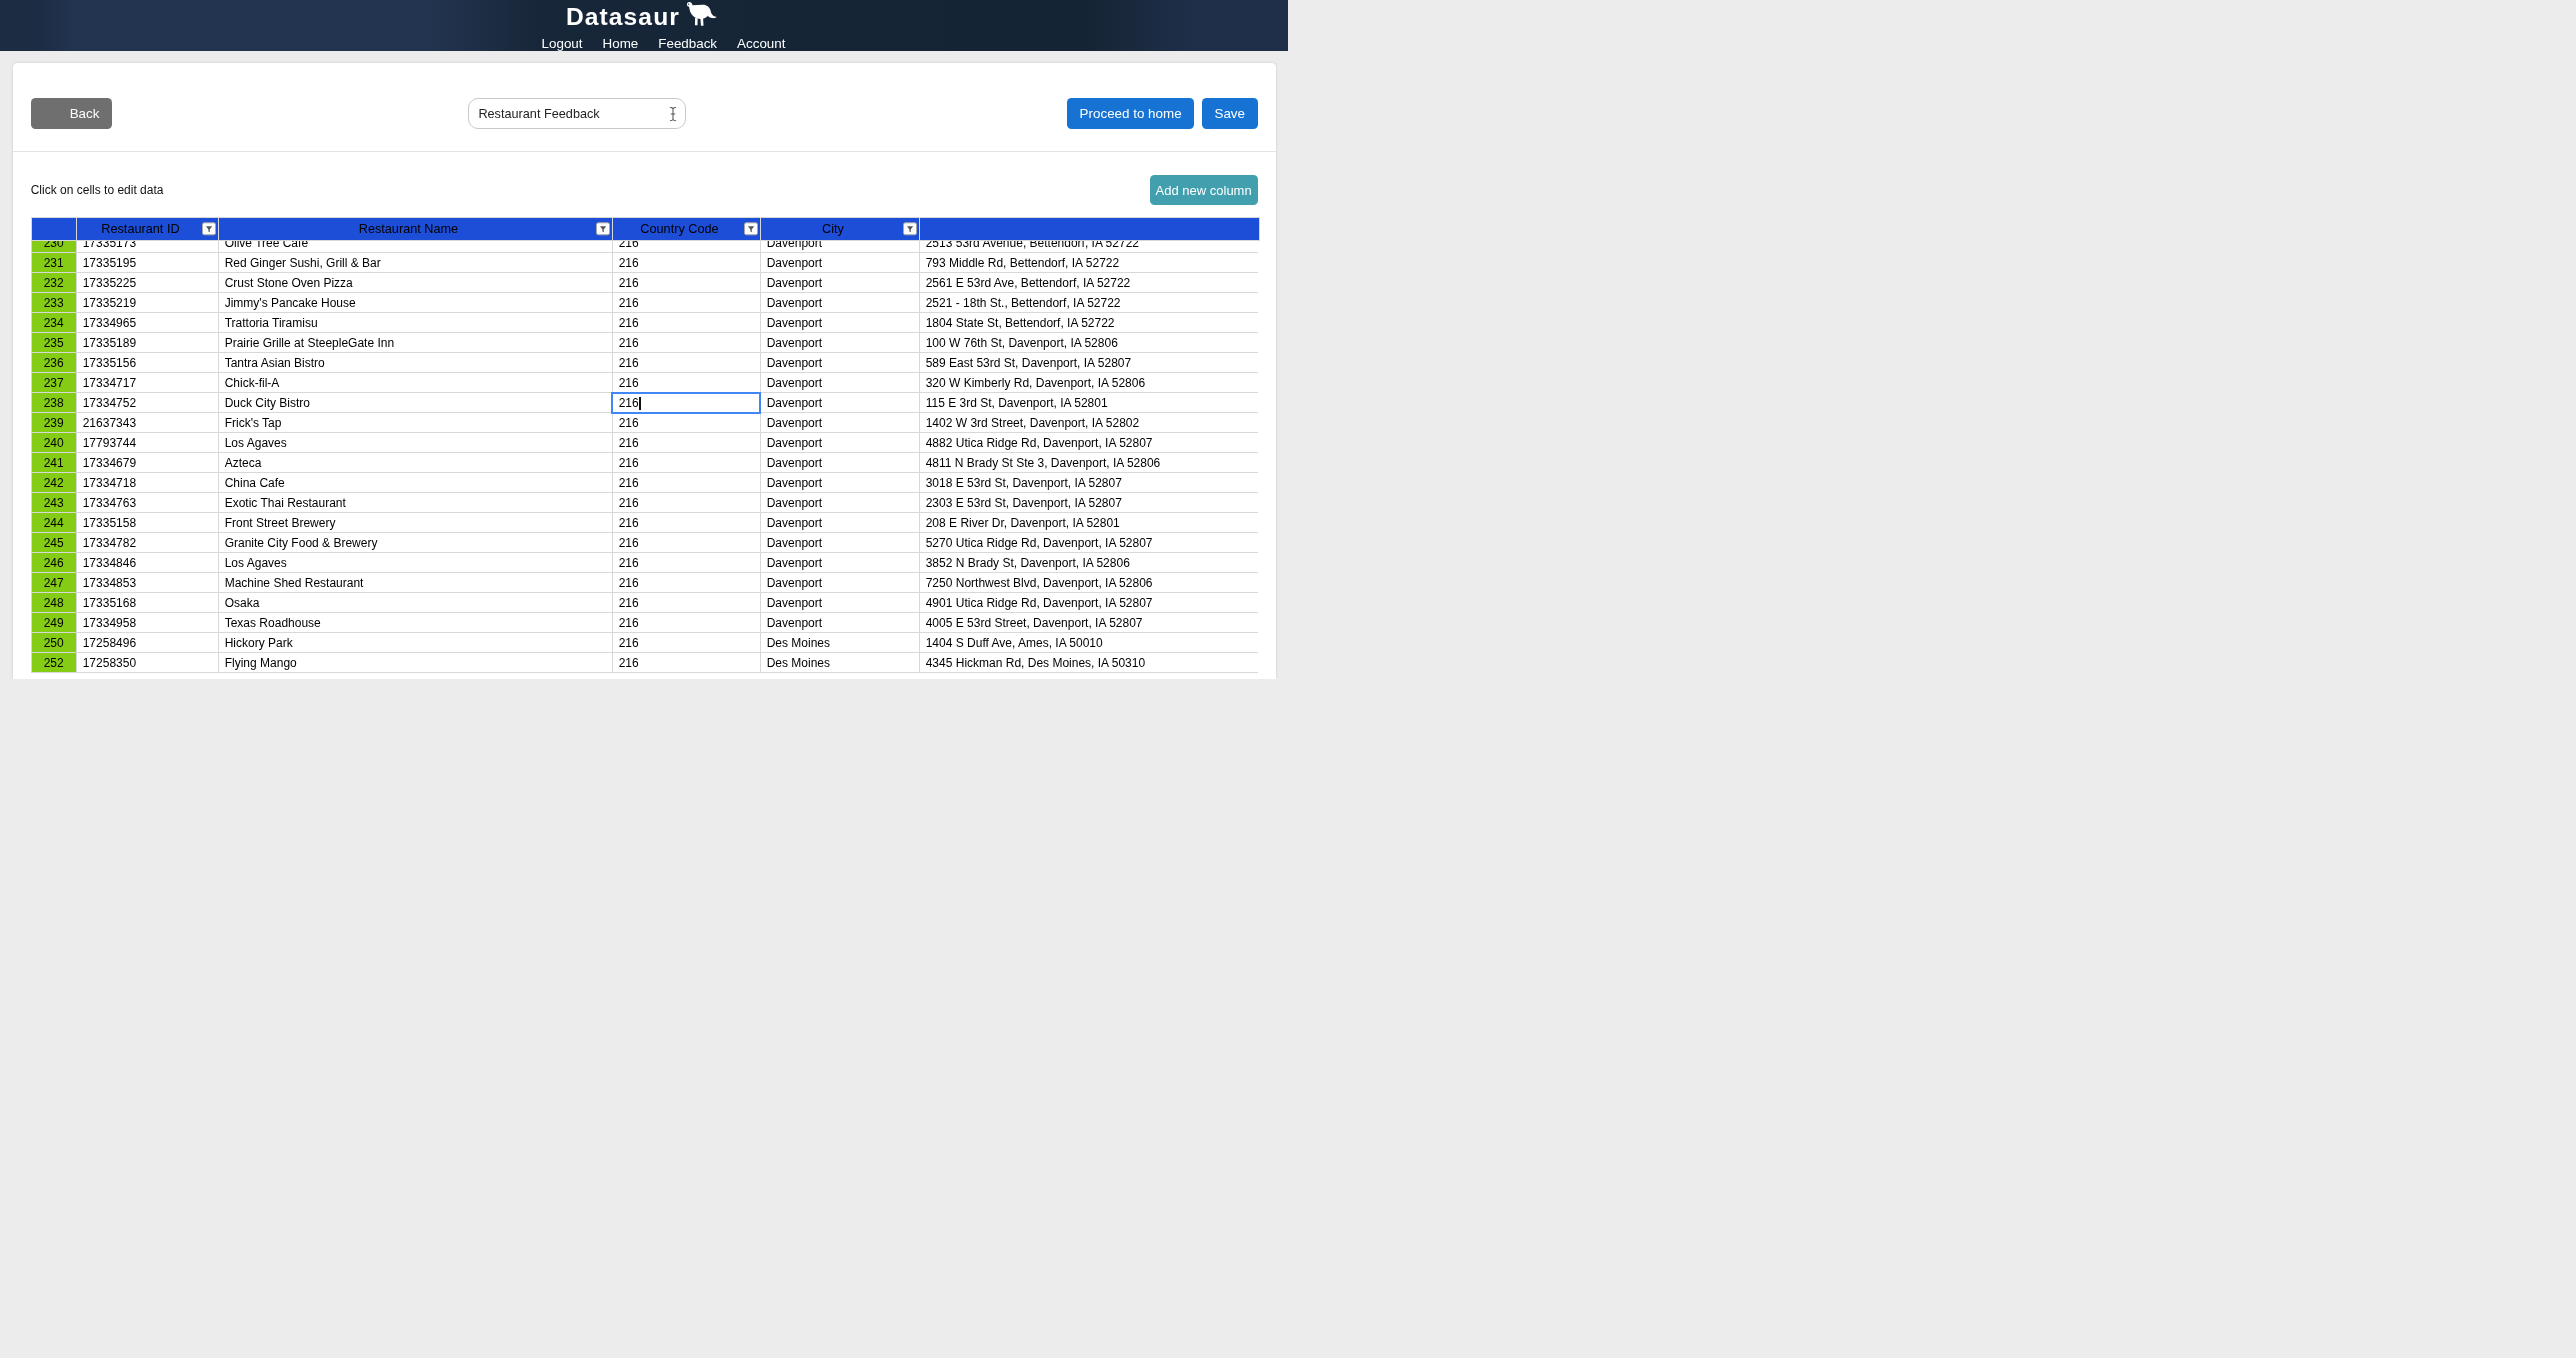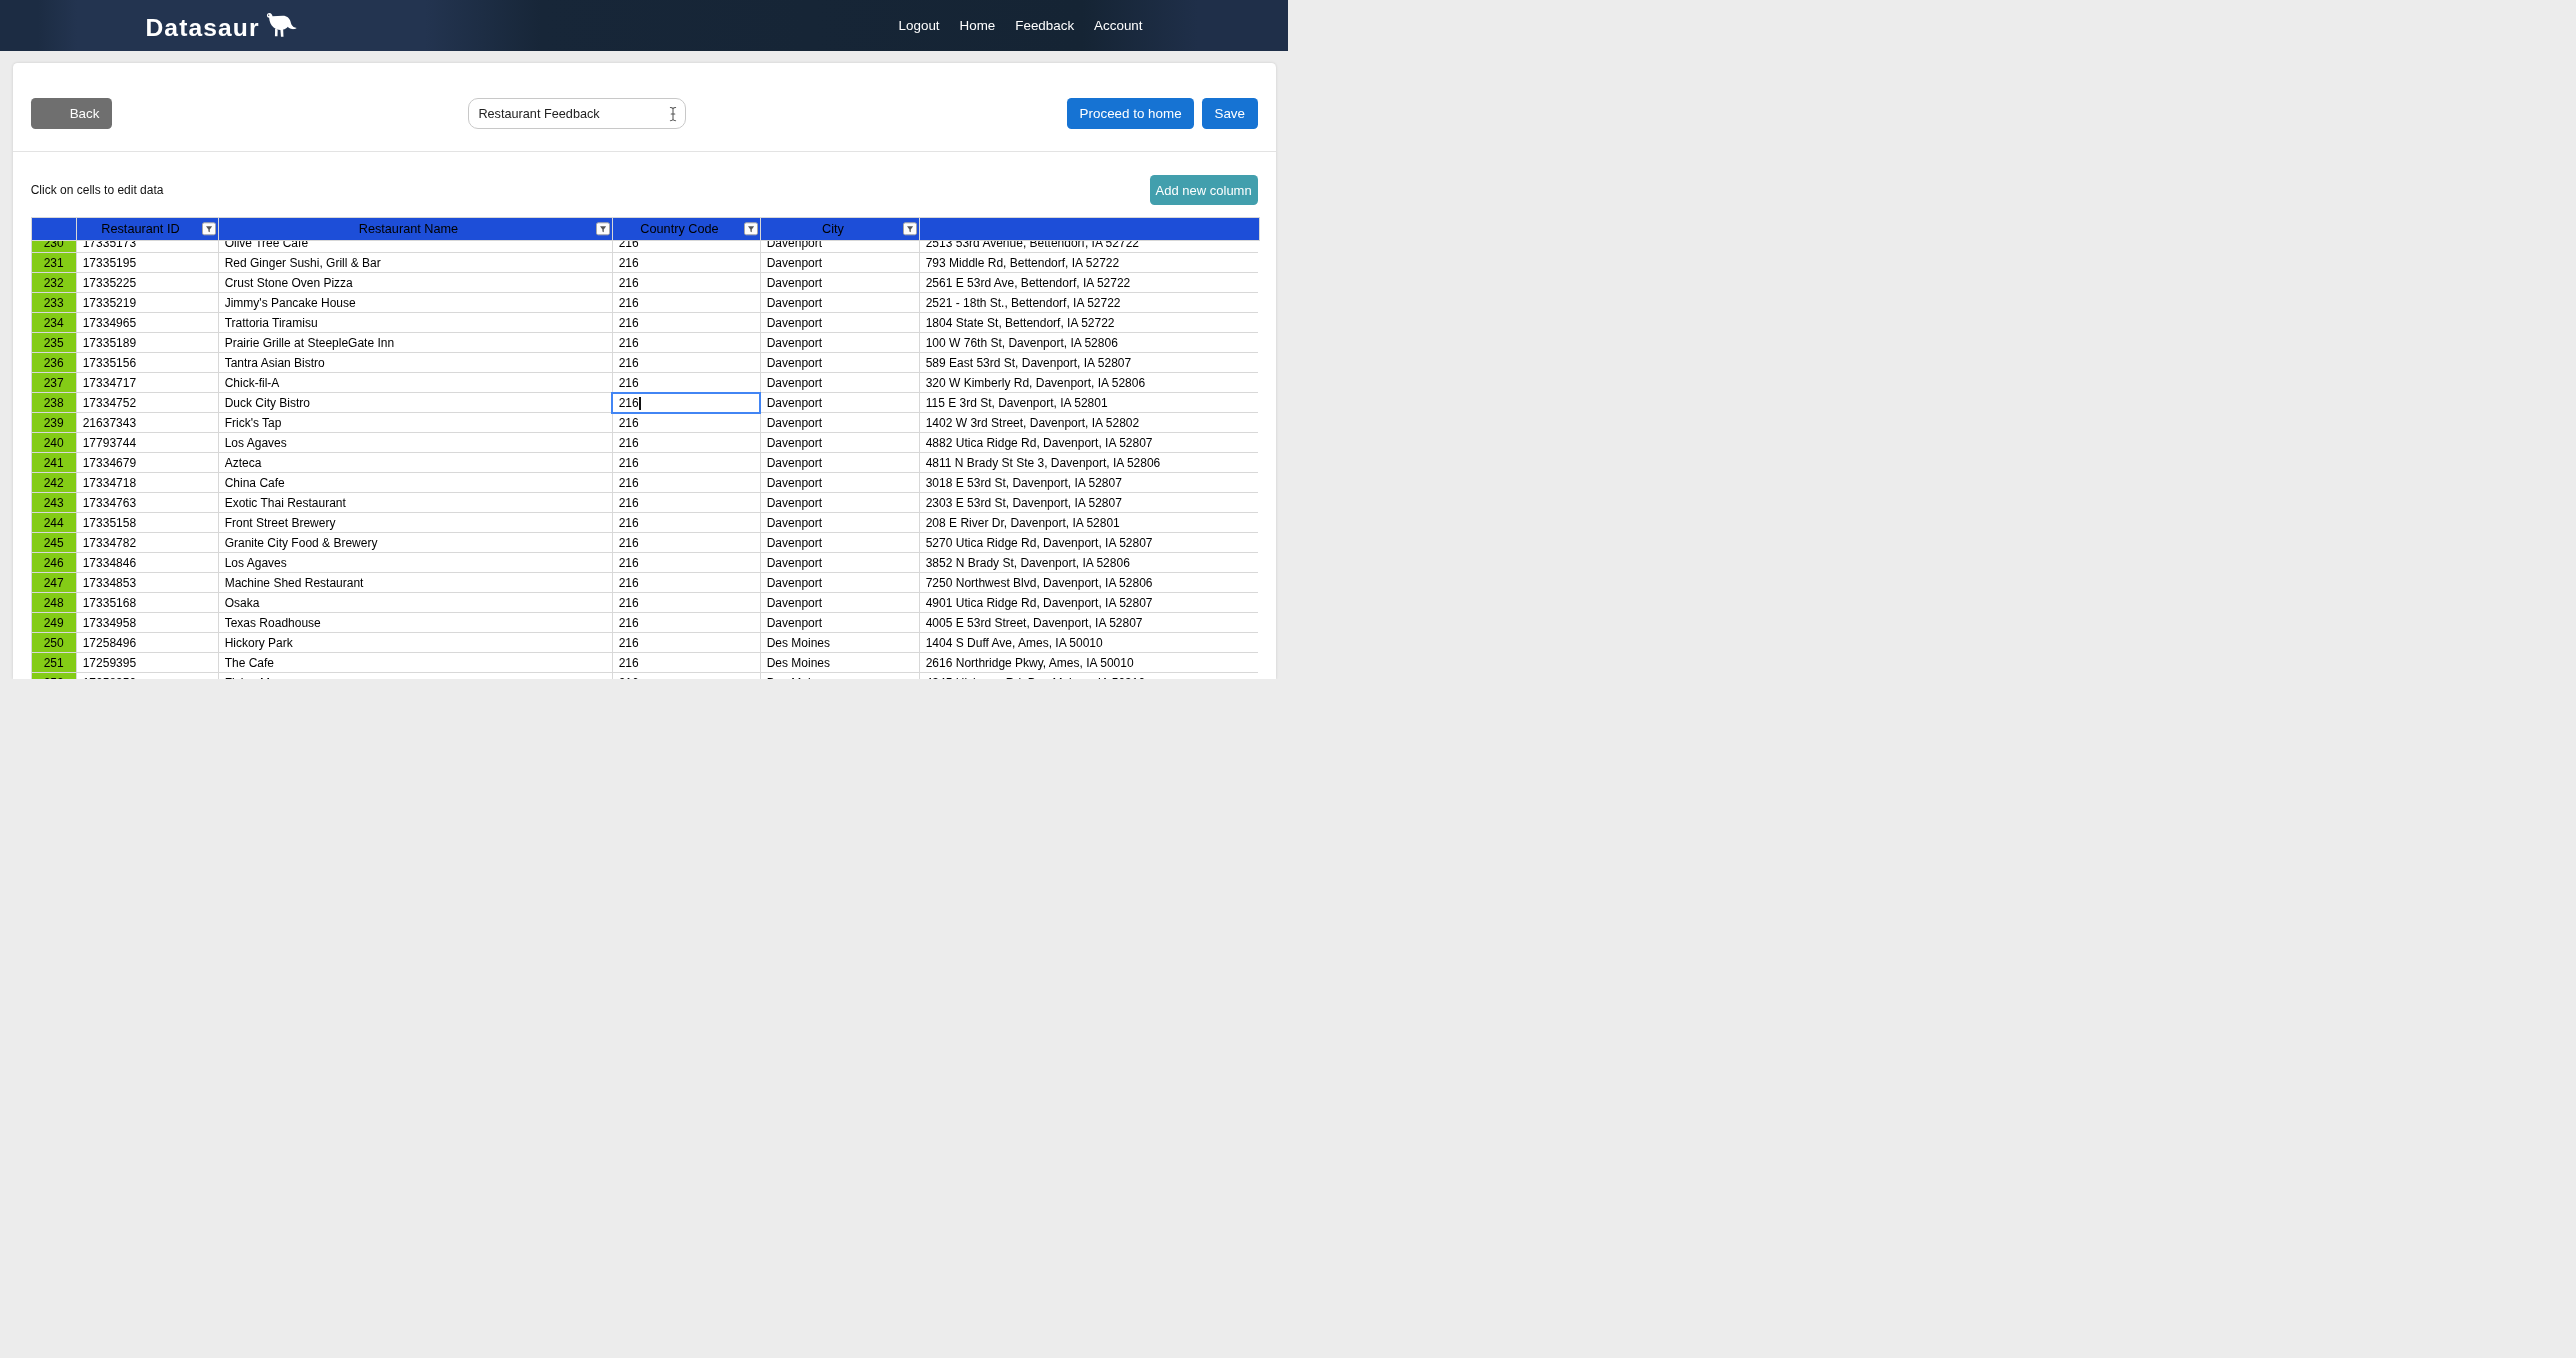--- a/index.html
+++ b/index.html
@@ -10,21 +10,21 @@
     font-family:"Liberation Sans","DejaVu Sans",sans-serif;
     color:#111;
   }
   
   .navbar {
     height:51px;
     background:linear-gradient(90deg,#1c2c43 0%,#1c2c43 3%,#233450 6%,#233450 33%,#172638 42%,#152434 84%,#1f2f49 93%,#1f2f49 100%);
   }
   .navbar-inner {
     width:997px; height:100%; margin:0 auto;
-    display:flex; align-items:center; justify-content:space-between;
+    display:flex; align-items:center; justify-content:space-between;flex-direction:column;
   }
   .brand { display:flex; align-items:flex-end; color:#fff; cursor:pointer; }
   .brand-text { font-size:24.6px; font-weight:700; letter-spacing:1.1px; line-height:1; }
   .brand-dino { margin-left:2.2px; }
   .brand-dino svg { width:40px; height:30px; display:block; }
   .nav-links { display:flex; gap:20px;margin-left:39px; }
   .nav-links a { color:#fff; font-size:13.4px; text-decoration:none; cursor:pointer; }
   
   .card {
     margin:12px 12.7px 0; width:1263px; height:616px;
@@ -352,28 +352,20 @@
   </tr>
             <tr>
     <td class="rownum">250</td>
     <td>17258496</td>
     <td>Hickory Park</td>
     <td>216</td>
     <td>Des Moines</td>
     <td>1404 S Duff Ave, Ames, IA 50010</td>
   </tr>
             <tr>
-    <td class="rownum">251</td>
-    <td>17259395</td>
-    <td>The Cafe</td>
-    <td>216</td>
-    <td>Des Moines</td>
-    <td>2616 Northridge Pkwy, Ames, IA 50010</td>
-  </tr>
-            <tr>
     <td class="rownum">252</td>
     <td>17258350</td>
     <td>Flying Mango</td>
     <td>216</td>
     <td>Des Moines</td>
     <td>4345 Hickman Rd, Des Moines, IA 50310</td>
   </tr>
           </tbody>
       </table>
     </div>

